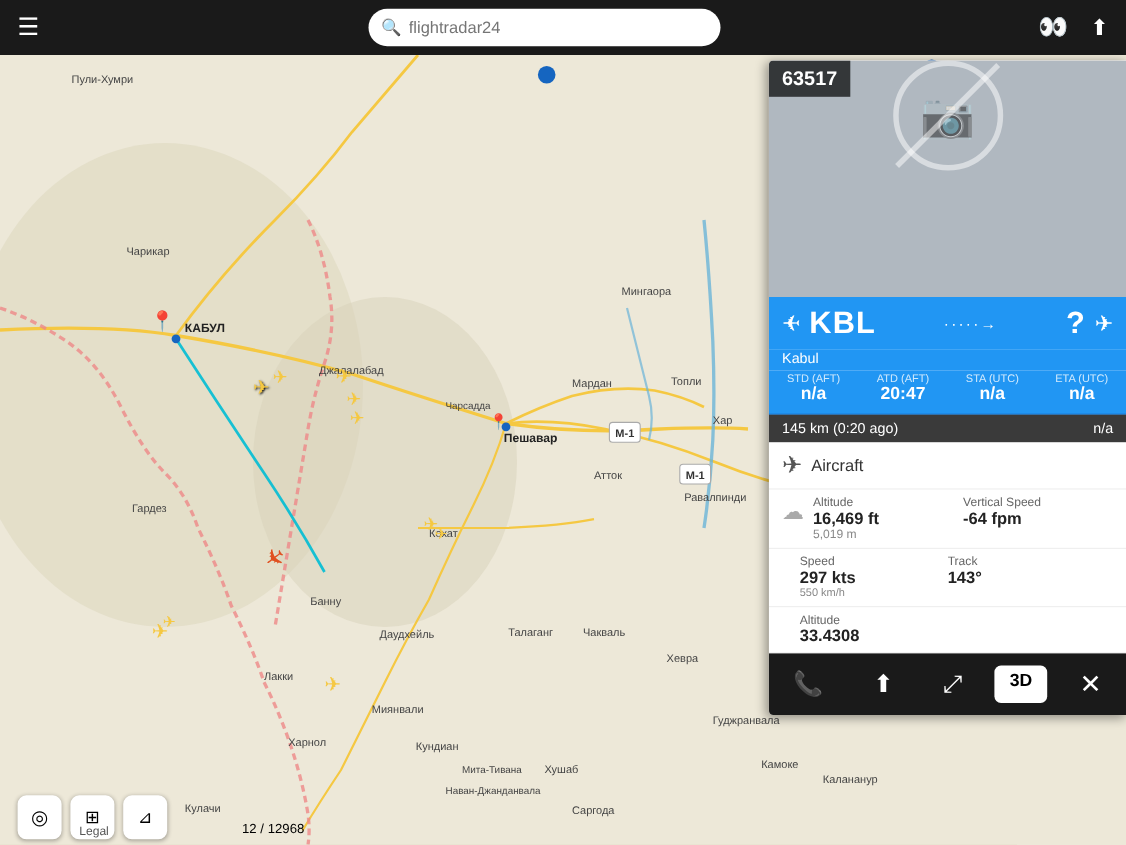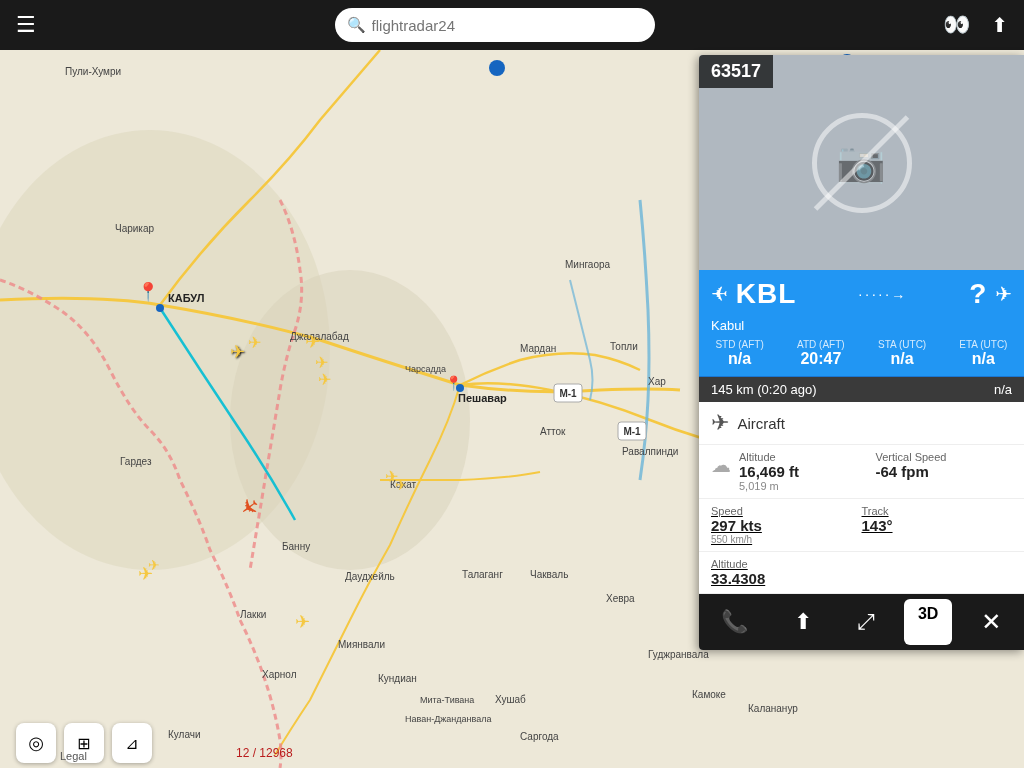--- a/index.html
+++ b/index.html
@@ -37,35 +37,35 @@
     #bottom-controls {
       position: absolute; bottom: 0; left: 0; width: 680px; height: 50px;
       display: flex; align-items: center; justify-content: space-between; padding: 0 16px;
       z-index: 50;
     }
     .map-control-btn {
       width: 40px; height: 40px; background: white; border-radius: 8px;
       display: flex; align-items: center; justify-content: center;
       font-size: 18px; cursor: pointer; box-shadow: 0 1px 4px rgba(0,0,0,0.3);
     }
-    #legal-text { position: absolute; bottom: 6px; left: 60px; font-size: 11px; color: #555; }
+    #legal-text { position: absolute; bottom: 6px; left: 72px; font-size: 11px; color: #555; }
     #page-count { position: absolute; bottom: 8px; left: 50%; transform: translateX(-100px); font-size: 12px; color: #333; }
 
     
     #flight-panel {
       position: absolute; top: 55px; right: 0; width: 325px;
       background: #fff; border-radius: 4px 0 0 4px;
       box-shadow: -2px 2px 10px rgba(0,0,0,0.4);
       z-index: 200; overflow: hidden;
     }
 
     
     #photo-area {
       width: 100%; height: 215px; background: #b0b8c0;
-      display: flex; align-items: center; justify-content: center;
+      display: flex; align-items: flex-start; justify-content: center;
       position: relative;
     }
     #flight-id-badge {
       position: absolute; top: 0; left: 0;
       background: rgba(0,0,0,0.7); color: white;
       font-size: 18px; font-weight: bold; padding: 6px 12px;
     }
     .no-photo-icon {
       width: 100px; height: 100px; border: 5px solid rgba(255,255,255,0.5);
       border-radius: 50%; display: flex; align-items: center; justify-content: center;
@@ -103,23 +103,22 @@
     
     #distance-bar {
       background: #3a3a3a; color: white;
       display: flex; justify-content: space-between;
       padding: 5px 12px; font-size: 13px;
     }
 
     
     #info-section { padding: 0; }
     .info-row {
-      display: flex; padding: 6px 12px;
+      display: flex; padding: 6px 28px;
       border-bottom: 1px solid #eee;
-      text-decoration: underline;
     }
     .info-col { flex: 1; }
     .info-label { font-size: 11px; color: #666; }
     .info-value { font-size: 15px; font-weight: 600; color: #222; }
     .info-aircraft-row {
       display: flex; align-items: center; padding: 8px 12px;
       border-bottom: 1px solid #eee; gap: 8px;
     }
     .aircraft-icon { font-size: 22px; color: #555; }
     .aircraft-label { font-size: 15px; color: #333; }
@@ -141,21 +140,21 @@
       background: #1a1a1a; display: flex; align-items: center;
       justify-content: space-around; padding: 6px 0; height: 56px;
     }
     .action-btn {
       display: flex; flex-direction: column; align-items: center;
       color: white; font-size: 22px; cursor: pointer; padding: 4px 16px;
       border: none; background: transparent;
     }
     .action-btn.active-3d {
       background: #fff; color: #000; border-radius: 6px; font-weight: bold;
-      font-size: 16px; padding: 6px 14px; height: 46px;
+      font-size: 16px; padding: 6px 14px; height: 34px;
     }
     .action-close { font-size: 24px; }
 
     
   </style>
 </head>
 <body>
 
 <div id="map-container">
   <svg id="map-svg" viewBox="0 0 1024 768" xmlns="http://www.w3.org/2000/svg">
@@ -377,14 +376,14 @@
       <span>◎</span>
     </div>
     <div class="map-control-btn">
       <span style="font-size:16px;">⊞</span>
     </div>
     <div class="map-control-btn">
       <span style="font-size:16px;">⊿</span>
     </div>
   </div>
   <div id="legal-text">Legal</div>
-  <div id="page-count" style="position:absolute; bottom:8px; left:336px; font-size:12px; color:#b91c1c;">12 / 12968</div>
+  <div id="page-count" style="position:absolute; bottom:8px; left:320px; font-size:12px; color:#000000;">12 / 12968</div>
 </div>
 
 </body></html>

